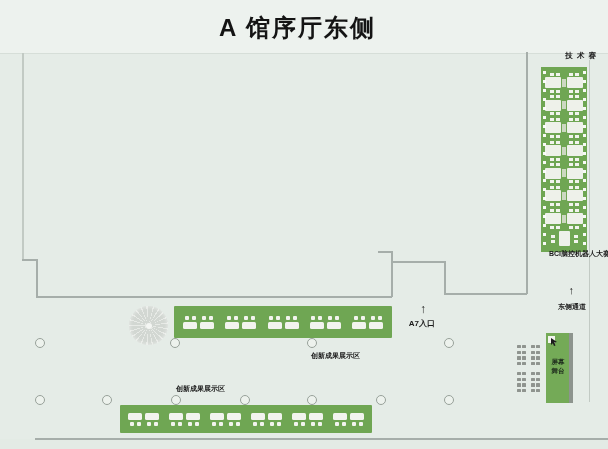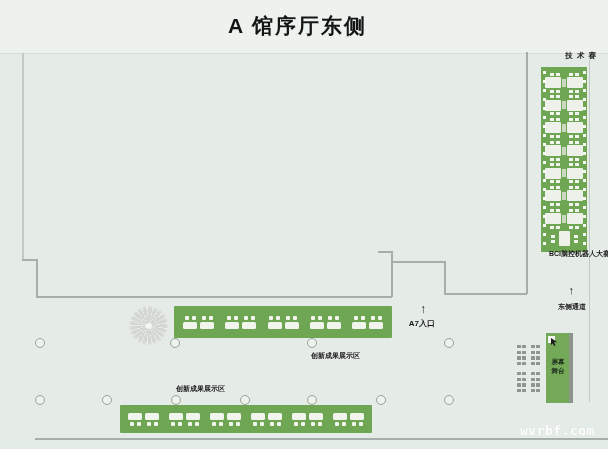--- a/index.html
+++ b/index.html
@@ -11,21 +11,21 @@
   #canvas{position:relative;width:608px;height:449px;}
 
   .abs{position:absolute;}
 
   
   .plan-bg{left:0;top:53px;width:608px;height:386px;background:#e5ece7;}
   .bottom-band{left:0;top:439px;width:608px;height:10px;background:#e3ebe5;}
 
   
   .title{left:0;top:12px;width:595px;text-align:center;
-    font-size:21px;font-weight:bold;color:#141414;letter-spacing:2px;}
+    font-size:24px;font-weight:bold;color:#141414;letter-spacing:2px;}
 
   
   .wall{background:#a6aeaa;}
   .wall.light{background:#c2cac4;}
   .wall.faint{background:#d6ded8;}
 
   
   .pillar{width:10px;height:10px;border-radius:50%;
     border:1.2px solid #98a19a;background:#edf2ed;box-sizing:border-box;}
 
@@ -549,15 +549,14 @@
     <svg class="stage-icon" viewBox="0 0 10 10">
       <rect x="0" y="0" width="7" height="7" fill="#f2f4ee"></rect>
       <polygon points="3,2 9,6 6.2,6.6 7.5,9.5 6,10 4.8,7.2 3,9" fill="#1c1c1c"></polygon>
     </svg>
     <div class="stage-text">
       <div>屏幕</div>
       <div>舞台</div>
     </div>
   </div>
 
-  <div class="abs watermark">wvrbf.com</div>
 
 </div>
 
 </body></html>

